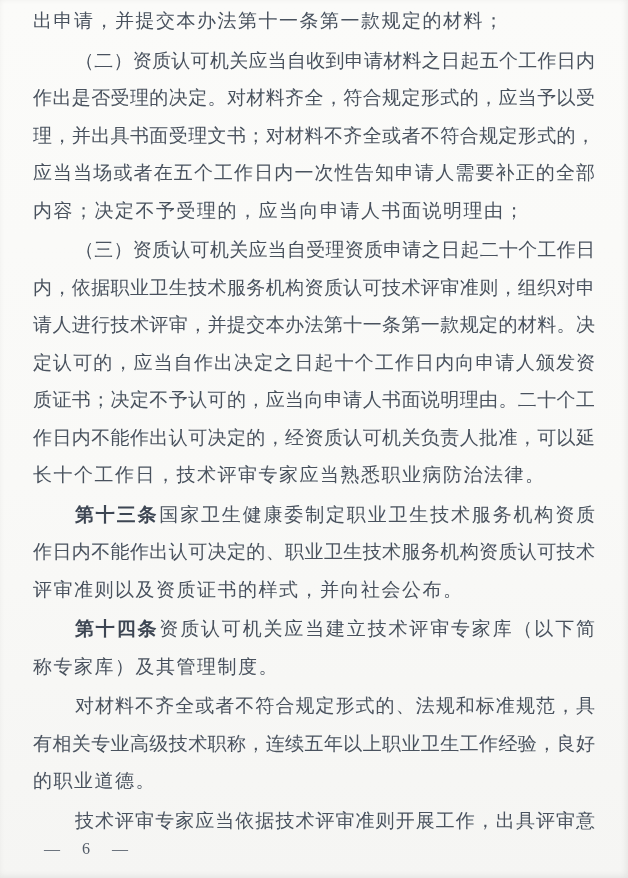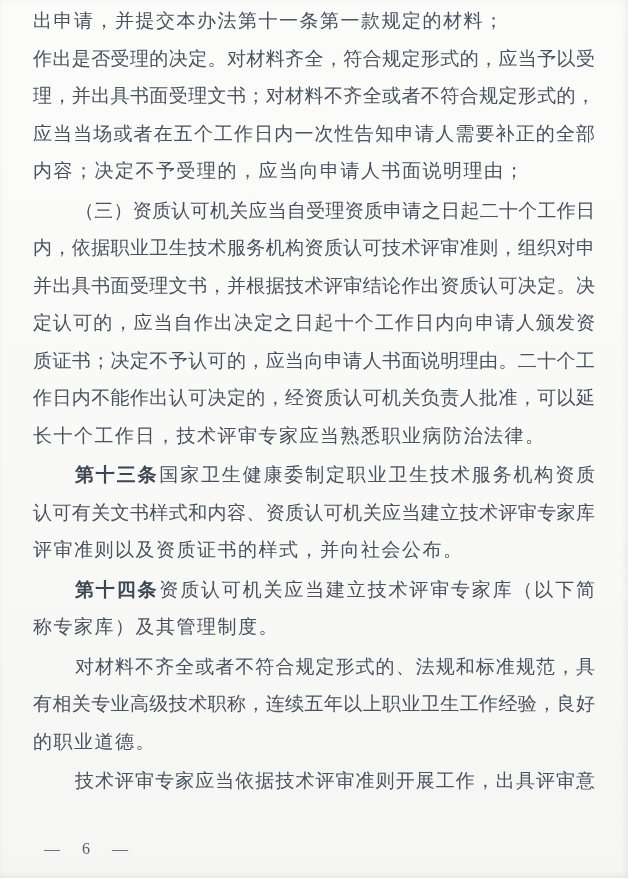--- a/index.html
+++ b/index.html
@@ -64,33 +64,34 @@
     letter-spacing: 7px;
     word-spacing: 4px;
   }
 </style>
 </head>
 <body>
 
 <div class="page">
   <div class="text-block" id="lines">
       <div class="line nj">出申请，并提交本办法第十一条第一款规定的材料；</div>
+      <div class="line justify indent">（二）资质认可机关应当自收到申请材料之日起五个工作日内</div>
       <div class="line justify">作出是否受理的决定。对材料齐全，符合规定形式的，应当予以受</div>
       <div class="line justify">理，并出具书面受理文书；对材料不齐全或者不符合规定形式的，</div>
       <div class="line justify">应当当场或者在五个工作日内一次性告知申请人需要补正的全部</div>
       <div class="line nj">内容；决定不予受理的，应当向申请人书面说明理由；</div>
       <div class="line justify indent">（三）资质认可机关应当自受理资质申请之日起二十个工作日</div>
       <div class="line justify">内，依据职业卫生技术服务机构资质认可技术评审准则，组织对申</div>
-      <div class="line justify">并出具书面受理文书，并根据技术评审结论作出资质认可决定。决</div>
+      <div class="line justify">请人进行技术评审，并提交本办法第十一条第一款规定的材料。决</div>
       <div class="line justify">定认可的，应当自作出决定之日起十个工作日内向申请人颁发资</div>
       <div class="line justify">质证书；决定不予认可的，应当向申请人书面说明理由。二十个工</div>
       <div class="line justify">作日内不能作出认可决定的，经资质认可机关负责人批准，可以延</div>
       <div class="line nj">长十个工作日，技术评审专家应当熟悉职业病防治法律。</div>
       <div class="line justify indent"><span class="article-no">第十三条</span><span>国家卫生健康委制定职业卫生技术服务机构资质</span></div>
-      <div class="line justify">认可有关文书样式和内容、资质认可机关应当建立技术评审专家库</div>
+      <div class="line justify">作日内不能作出认可决定的、职业卫生技术服务机构资质认可技术</div>
       <div class="line nj">评审准则以及资质证书的样式，并向社会公布。</div>
       <div class="line justify indent"><span class="article-no">第十四条</span><span>资质认可机关应当建立技术评审专家库（以下简</span></div>
       <div class="line nj">称专家库）及其管理制度。</div>
       <div class="line justify indent">对材料不齐全或者不符合规定形式的、法规和标准规范，具</div>
       <div class="line justify">有相关专业高级技术职称，连续五年以上职业卫生工作经验，良好</div>
       <div class="line nj">的职业道德。</div>
       <div class="line justify indent">技术评审专家应当依据技术评审准则开展工作，出具评审意</div>
     </div>
   <div class="footer">— 6 —</div>
 </div>

